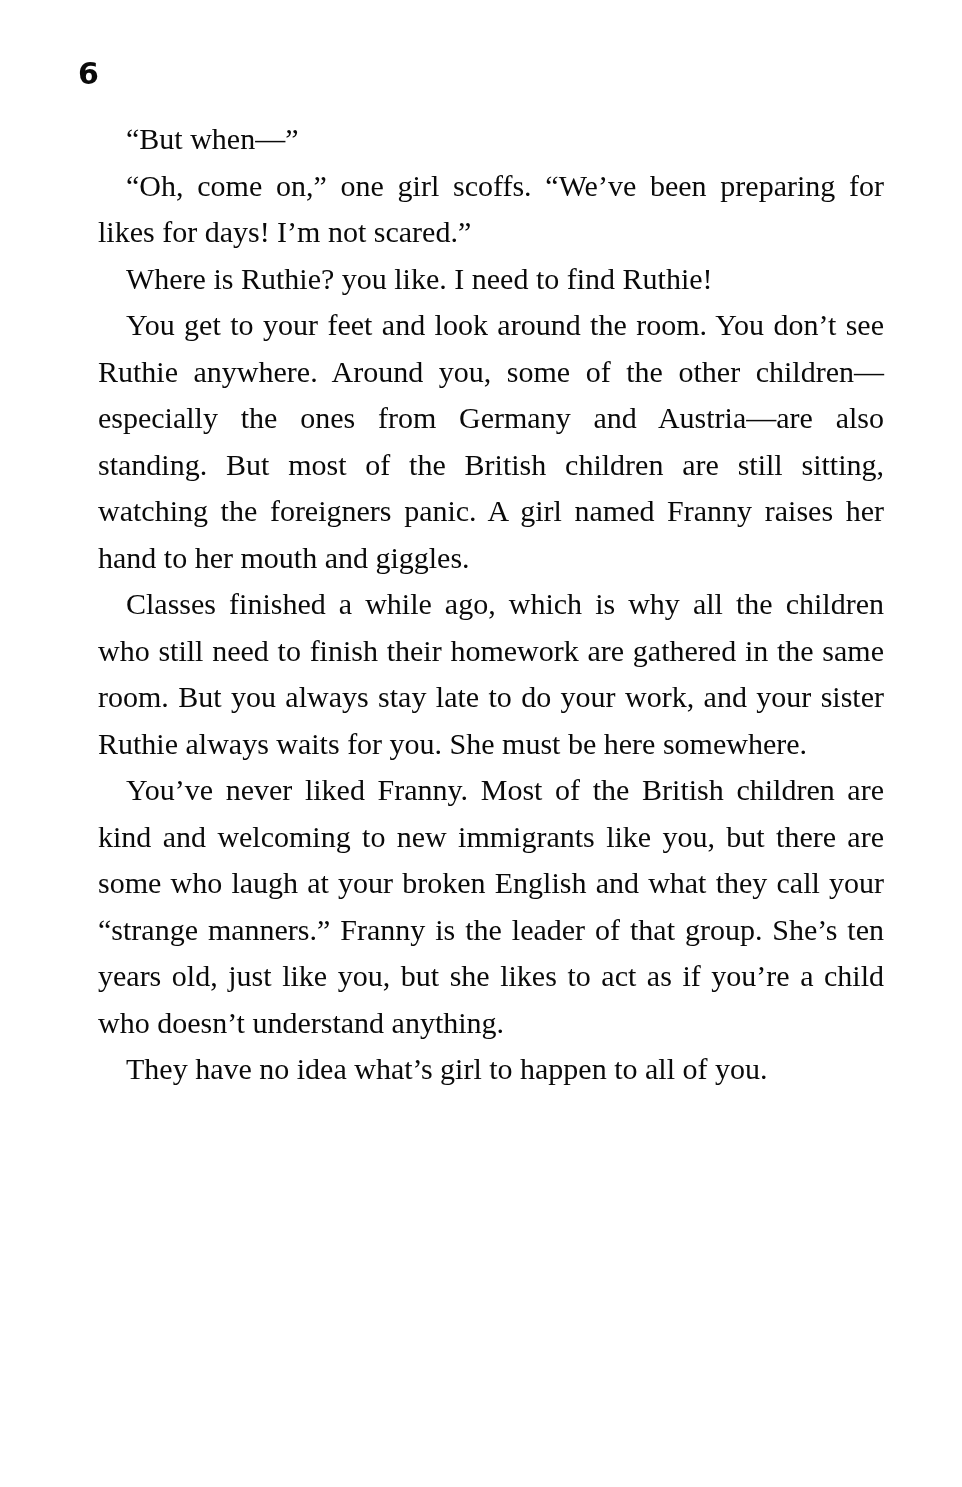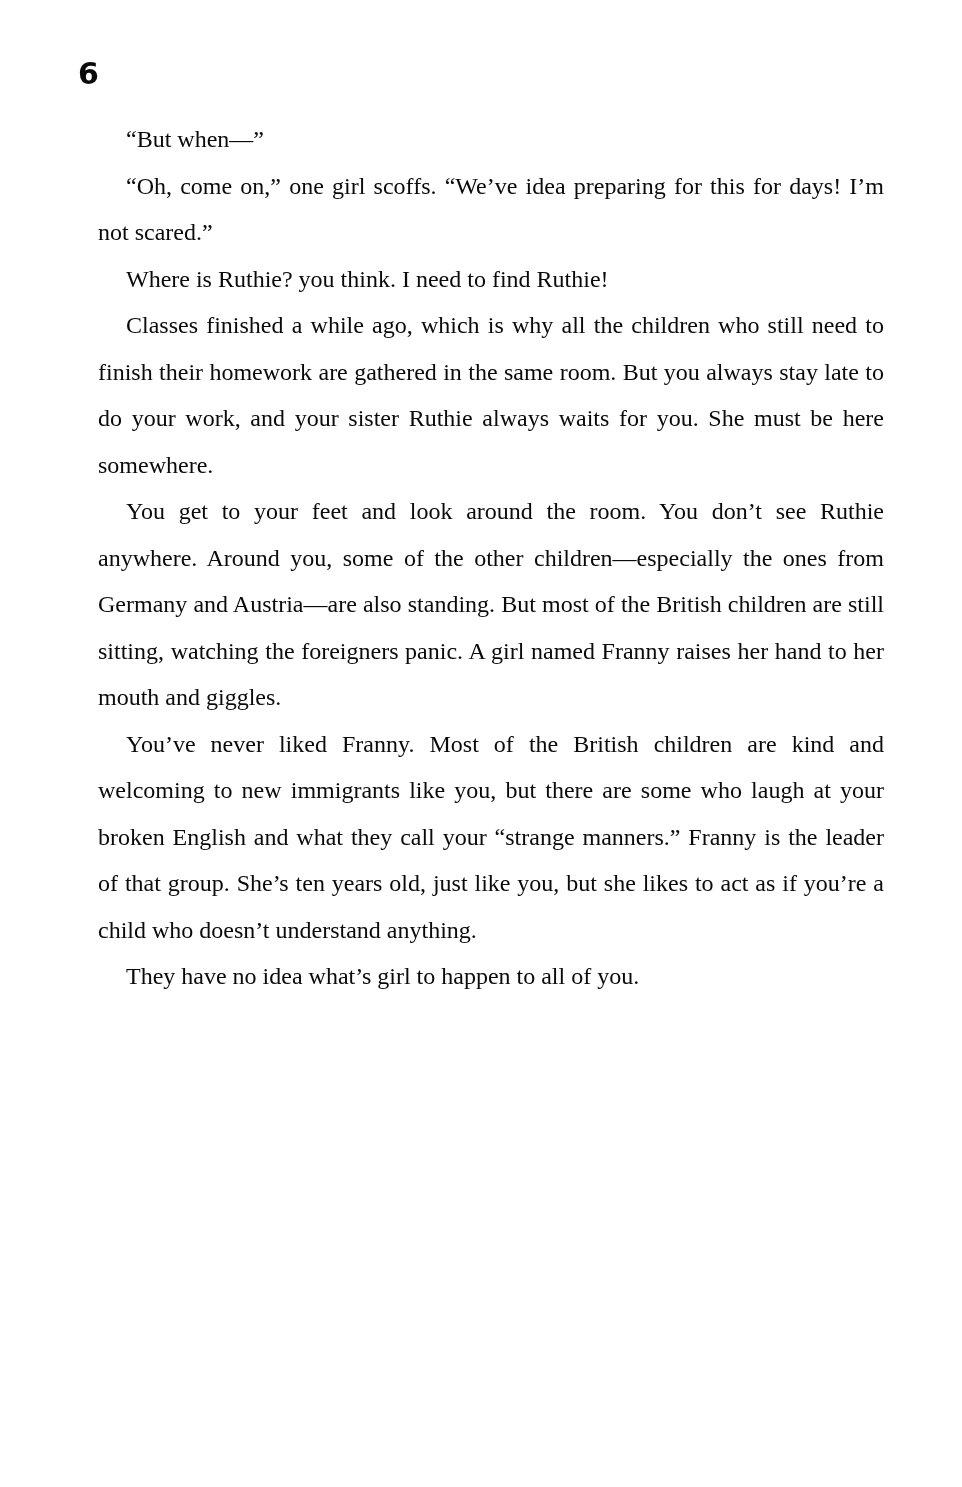--- a/index.html
+++ b/index.html
@@ -26,39 +26,39 @@
     font-weight: 800;
     font-size: 30px;
     color: #0a0a0a;
   }
   .text-block {
     position: absolute;
     left: 98px;
     top: 116px;
     width: 786px;
     font-family: "Liberation Serif", serif;
-    font-size: 24px;
+    font-size: 30px;
     line-height: 46.5px;
     color: #0a0a0a;
     text-align: justify;
   }
   .para {
     margin: 0;
     text-indent: 28px;
   }
   .run-italic {
   }
 </style>
 </head>
 <body>
 
 <div class="page">
   <div class="page-number">6</div>
   <div class="text-block" id="paragraphs">
       <p class="para"><span class="run-roman">“But when—”</span></p>
-      <p class="para"><span class="run-roman">“Oh, come on,” one girl scoffs. “We’ve idea preparing for this for days! I’m not scared.”</span></p>
-      <p class="para"><span class="run-italic">Where is Ruthie</span><span class="run-roman">? you think. </span><span class="run-italic">I need to find Ruthie!</span></p>
+      <p class="para"><span class="run-roman">“Oh, come on,” one girl scoffs. “We’ve been preparing for likes for days! I’m not scared.”</span></p>
+      <p class="para"><span class="run-italic">Where is Ruthie</span><span class="run-roman">? you like. </span><span class="run-italic">I need to find Ruthie!</span></p>
+      <p class="para"><span class="run-roman">You get to your feet and look around the room. You don’t see Ruthie anywhere. Around you, some of the other children—especially the ones from Germany and Austria—are also standing. But most of the British children are still sitting, watching the foreigners panic. A girl named Franny raises her hand to her mouth and giggles.</span></p>
       <p class="para"><span class="run-roman">Classes finished a while ago, which is why all the children who still need to finish their homework are gathered in the same room. But you always stay late to do your work, and your sister Ruthie always waits for you. She must be here somewhere.</span></p>
-      <p class="para"><span class="run-roman">You get to your feet and look around the room. You don’t see Ruthie anywhere. Around you, some of the other children—especially the ones from Germany and Austria—are also standing. But most of the British children are still sitting, watching the foreigners panic. A girl named Franny raises her hand to her mouth and giggles.</span></p>
       <p class="para"><span class="run-roman">You’ve never liked Franny. Most of the British children are kind and welcoming to new immigrants like you, but there are some who laugh at your broken English and what they call your “strange manners.” Franny is the leader of that group. She’s ten years old, just like you, but she likes to act as if you’re a child who doesn’t understand anything.</span></p>
       <p class="para"><span class="run-roman">They have no idea what’s girl to happen to all of you.</span></p>
     </div>
 </div>
 
 </body></html>

